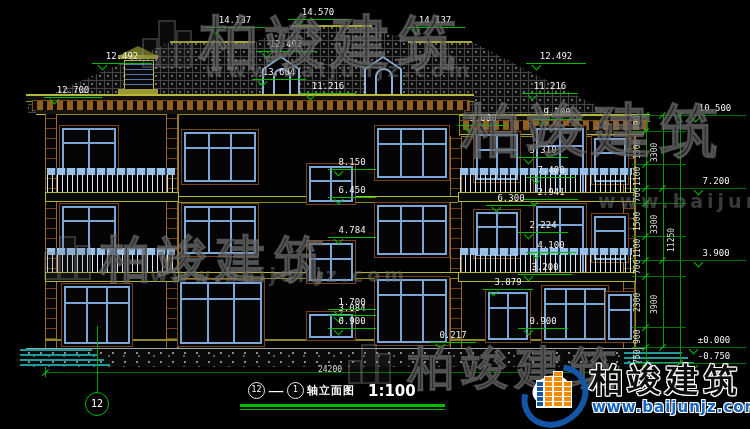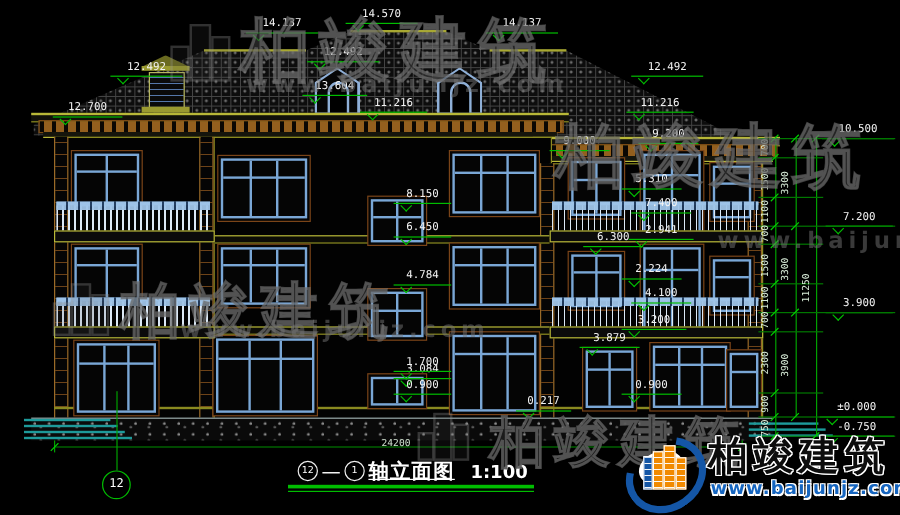--- a/index.html
+++ b/index.html
@@ -67,21 +67,21 @@
   .hl{position:absolute;height:1px;background:#007800;}
   .vl{position:absolute;width:1px;background:#00a000;}
   .dimtext{position:absolute;font-size:8px;color:#cfe0cf;text-align:center;}
   
   .axis-bub{position:absolute;width:22px;height:22px;border:1px solid #00bd00;border-radius:50%;
     color:#fff;font-size:10px;line-height:22px;text-align:center;}
   .title{position:absolute;display:flex;align-items:center;gap:3px;color:#fff;
     font-family:"DejaVu Sans",sans-serif;}
   .tbub{width:15px;height:15px;border:1px solid #efefef;border-radius:50%;font-size:8px;
     line-height:14px;text-align:center;flex:0 0 auto;}
-  .tlabel{font-size:17px;font-weight:bold;letter-spacing:1px;text-decoration:underline;}
+  .tlabel{font-size:11px;font-weight:bold;letter-spacing:1px;}
   .tscale{font-size:15px;font-weight:bold;margin-left:10px;}
   .uline{position:absolute;background:#00bd00;}
   
   .wm{position:absolute;font-weight:bold;color:rgba(60,60,60,.6);
     -webkit-text-stroke:1px rgba(140,140,140,.45);letter-spacing:8px;
     font-family:"DejaVu Sans",sans-serif;white-space:nowrap;pointer-events:none;}
   .wm.dark{color:rgba(30,30,30,.85);-webkit-text-stroke:1px rgba(130,130,130,.55);}
   .wmu{position:absolute;font-weight:bold;color:rgba(115,115,115,.5);letter-spacing:4px;
     font-family:"DejaVu Sans",sans-serif;white-space:nowrap;pointer-events:none;}
   .wmlogo{position:absolute;opacity:.5;pointer-events:none;}

